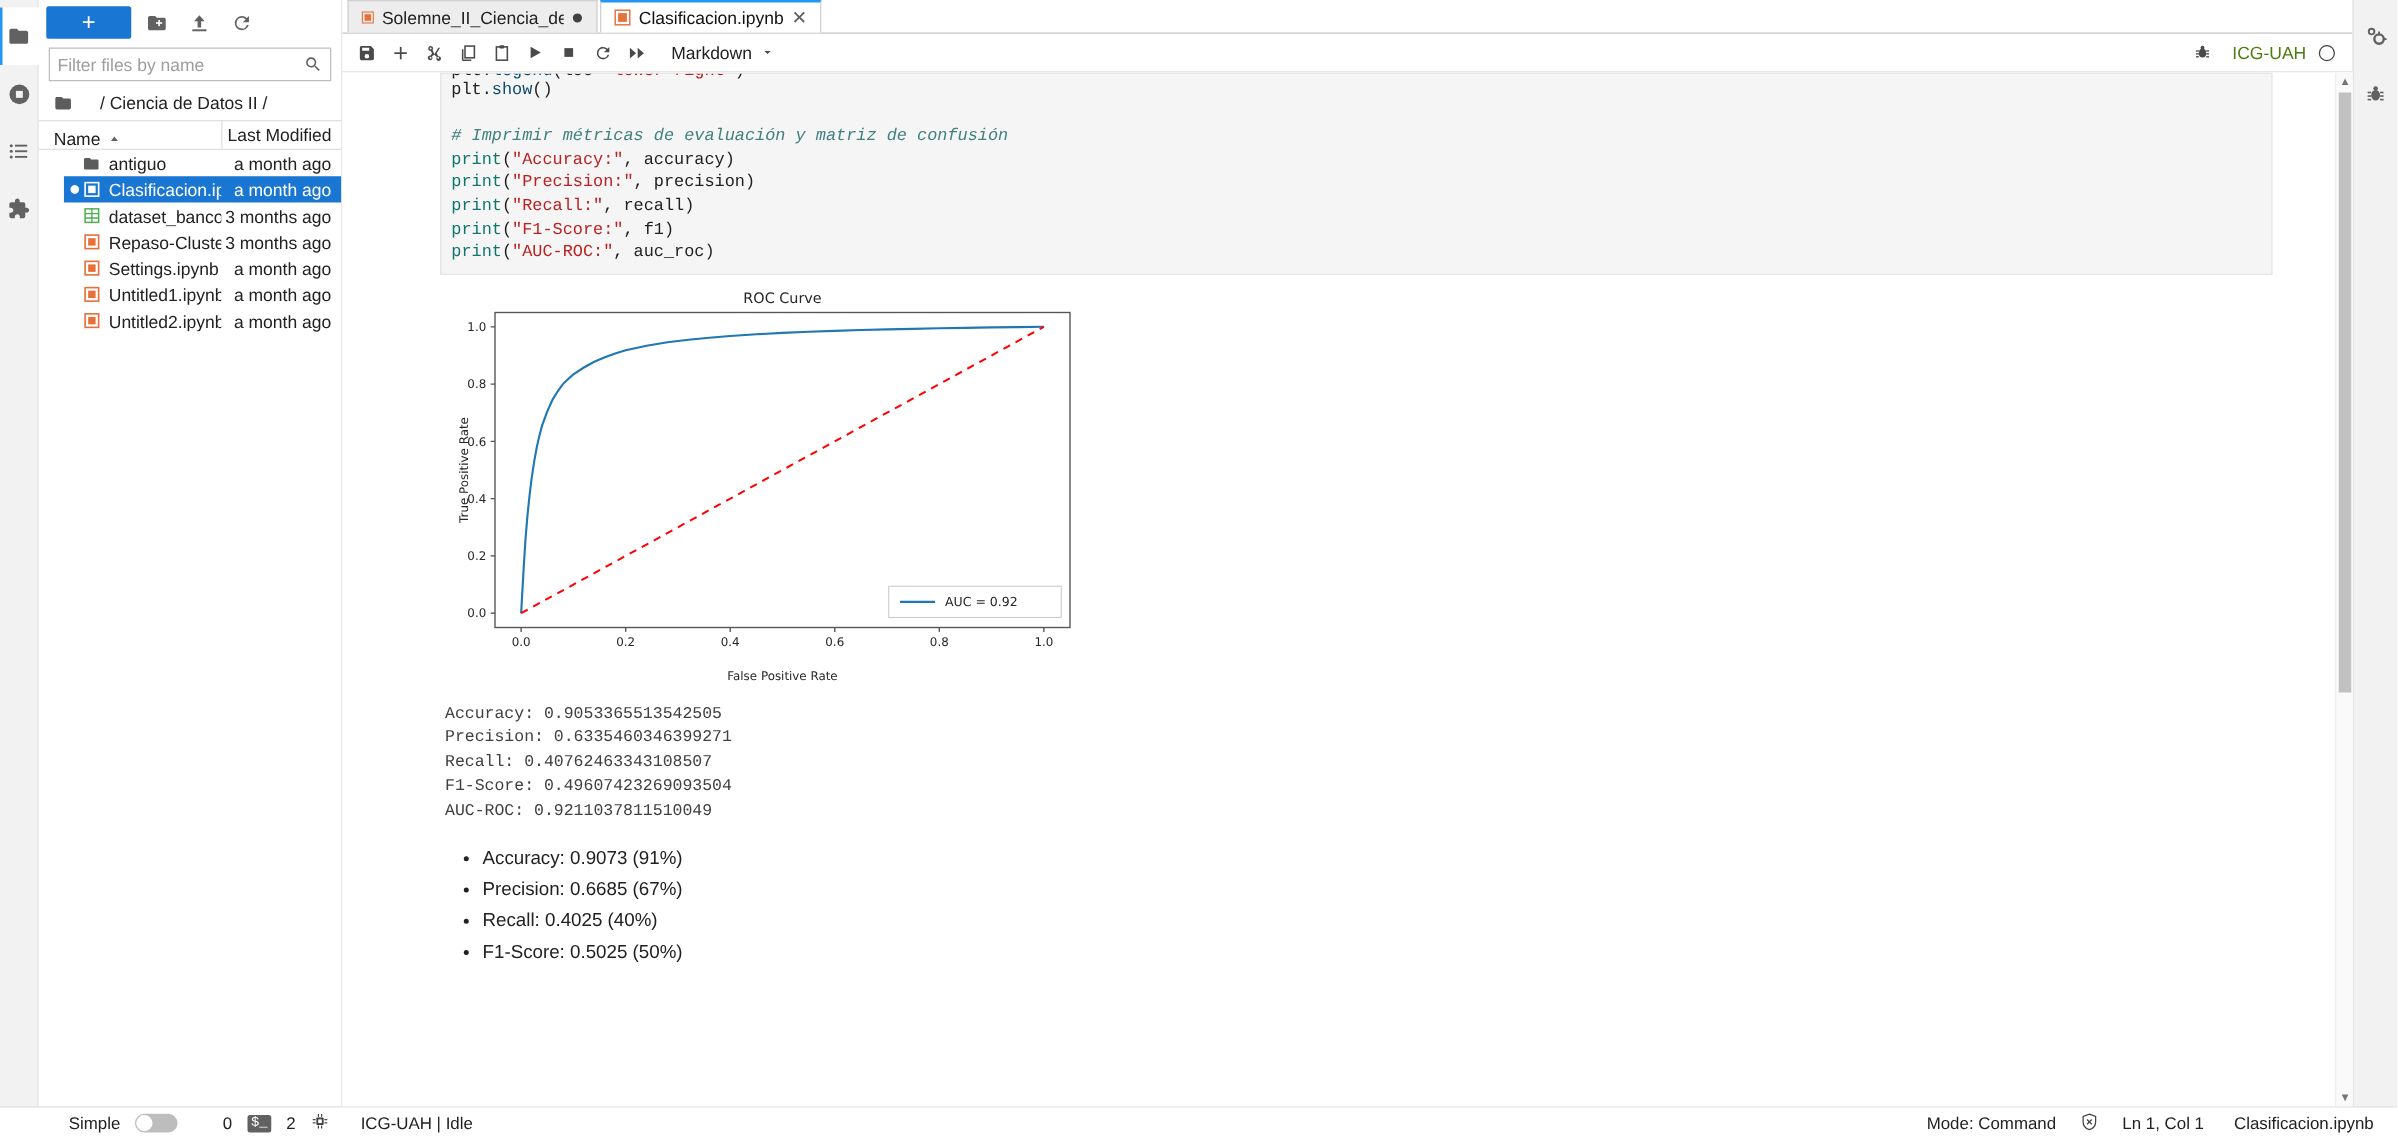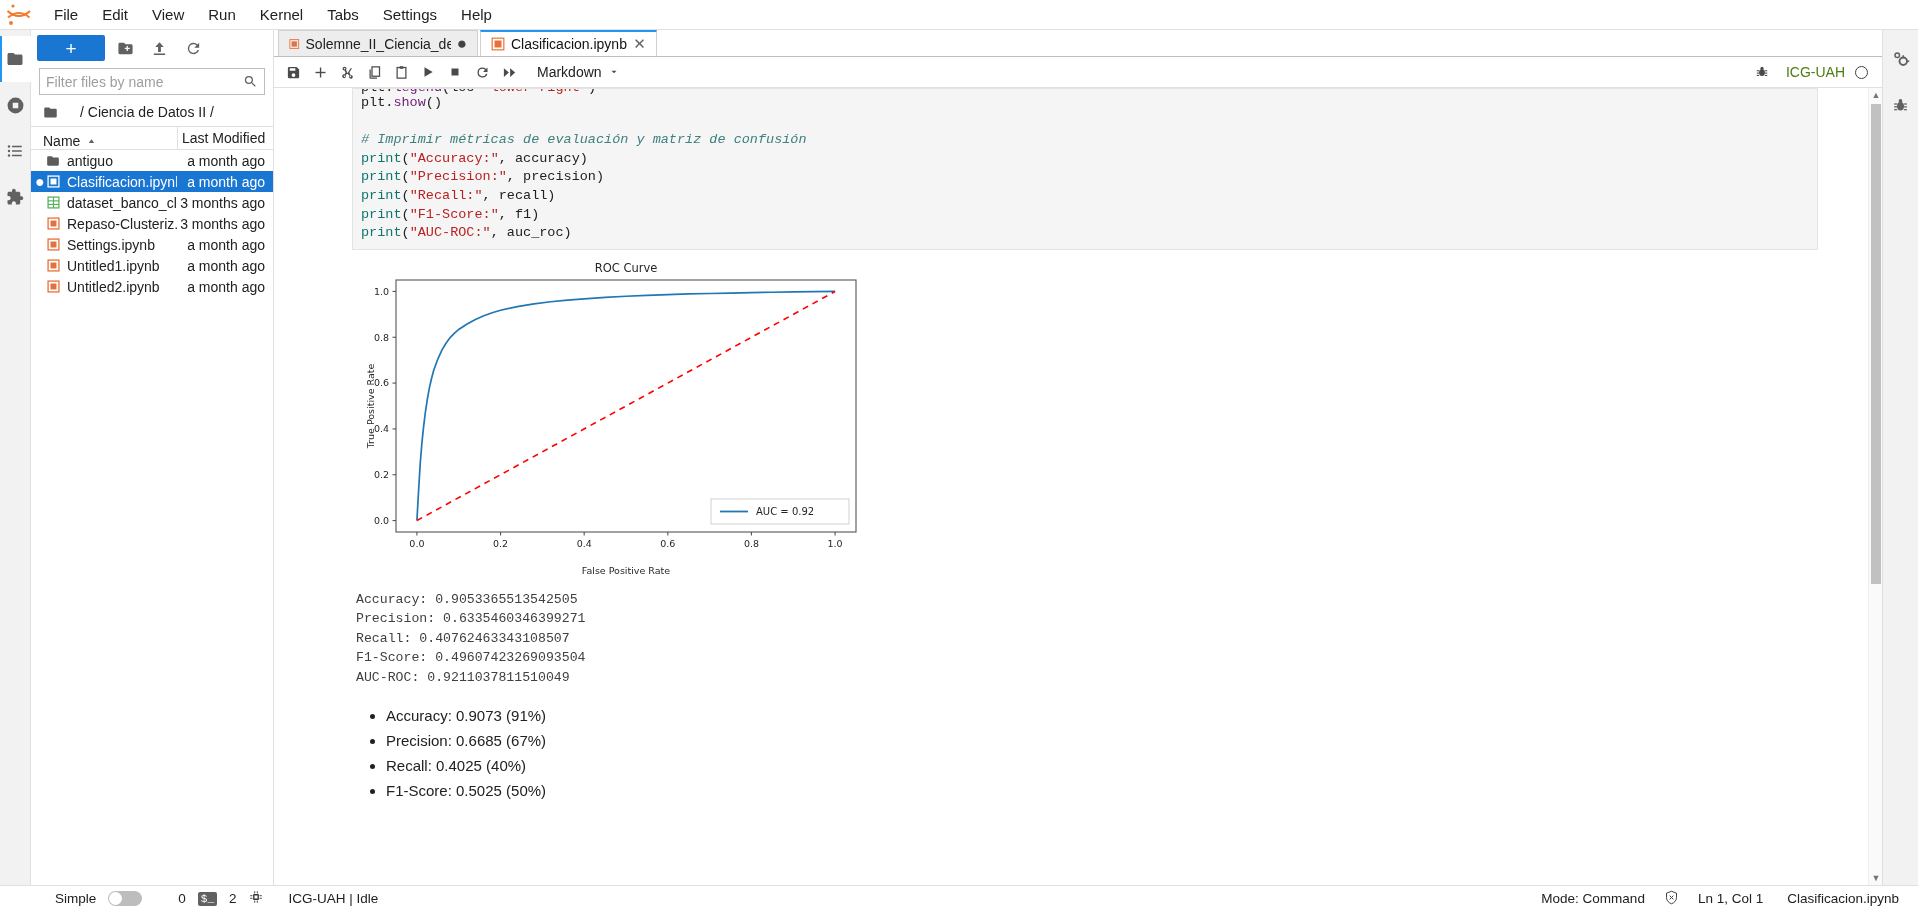--- a/index.html
+++ b/index.html
@@ -71,21 +71,21 @@
   .breadcrumb {
     display: flex; align-items: center; gap: 22px; padding: 3px 10px 6px 12px;
     font-size: 14px; color: #212121;
   }
   .fb-header {
     display: flex; border-top: 1px solid #e0e0e0; border-bottom: 1px solid #e0e0e0;
     font-size: 14px; color: #212121; height: 24px; align-items: flex-end; gap: 37px;
   }
   .fb-header .col-name { flex: 1; padding-left: 12px; display: flex; align-items: center; gap: 6px; }
   .fb-header .col-mod { width: 96px; padding-left: 4px; border-left: 1px solid #e0e0e0; height: 100%; display: flex; align-items: center;}
-  .fb-list { flex: 1; overflow: hidden; }
+  .fb-list { flex: 1; overflow: hidden; margin-left: 20px; }
   .fb-row {
     display: flex; align-items: center; height: 21px; font-size: 14px;
     color: #212121; cursor: pointer; padding-left: 12px;
   }
   .fb-row.selected { background: #1976d2; color: #fff; }
   .fb-row .dot { width: 7px; font-size: 16px; line-height: 0; margin-left: -8px; margin-right: 1px; }
   .fb-row .ficon { width: 20px; display: flex; align-items: center; justify-content: center; flex: 0 0 20px;}
   .fb-row .fname { flex: 1; white-space: nowrap; overflow: hidden; padding-left: 4px; }
   .fb-row .fmod { width: 96px; text-align: right; padding-right: 8px; white-space: nowrap; }
 
@@ -133,21 +133,21 @@
   .cell-input {
     flex: 1; background: #f5f5f5; border: 1px solid #e4e4e4;
     font-family: "Liberation Mono", monospace; font-size: 13.5px; line-height: 18.6px;
     padding: 4px 0 6px 8px; color: #212121; white-space: pre; overflow: hidden;
     margin-right: 50px;
   }
   .cell-input.clipped-top { padding-top: 0; }
   .tok-s { color: #ba2121; }
   .tok-c { color: #408080; font-style: italic; }
   .tok-b { color: #0f766e; }
-  .tok-f { color: #701a75; }
+  .tok-f { color: #0c4a6e; }
   .tok-n { color: #212121; }
 
   .out-area { padding-left: 78px; }
   .out-stream {
     font-family: "Liberation Mono", monospace; font-size: 13.2px; line-height: 19.5px;
     color: #404040; white-space: pre; padding-left: 4px;
   }
   .md-list { padding-left: 4px; margin-top: 16px; }
   .md-list li {
     list-style: disc; margin-left: 30px; font-size: 15px; color: #212121;
@@ -187,40 +187,20 @@
     background: #616161; color: #fff; font-family: "Liberation Mono", monospace;
     font-size: 11px; padding: 1px 3px; border-radius: 2px; line-height: 12px;
   }
   .sb-right { margin-left: auto; display: flex; align-items: center; gap: 14px; padding-right: 6px;}
 </style>
 </head>
 <body>
 
 <div id="app">
 
-  <div class="menubar">
-    <div class="jp-logo">
-      <svg width="30" height="26" viewBox="0 0 30 26">
-        <circle cx="9" cy="4" r="1.6" fill="#f37726"></circle>
-        <circle cx="7" cy="21" r="1.9" fill="#f37726"></circle>
-        <path d="M3.5 9 Q15 19 26 9" stroke="#f37726" stroke-width="2.1" fill="none"></path>
-        <path d="M4 15.5 Q15 6.5 25.5 15.5" stroke="#f37726" stroke-width="2.1" fill="none" opacity="0.95"></path>
-      </svg>
-    </div>
-    <div class="menu-items">
-      <div class="menu-item">File</div>
-      <div class="menu-item">Edit</div>
-      <div class="menu-item">View</div>
-      <div class="menu-item">Run</div>
-      <div class="menu-item">Kernel</div>
-      <div class="menu-item">Tabs</div>
-      <div class="menu-item">Settings</div>
-      <div class="menu-item">Help</div>
-    </div>
-  </div>
 
   <div class="bodyrow">
 
     <div class="activitybar">
       <div class="act-btn selected">
         <svg width="18" height="18" viewBox="0 0 24 24">
             <path d="M10 4H4c-1.1 0-2 .9-2 2v12c0 1.1.9 2 2 2h16c1.1 0 2-.9 2-2V8c0-1.1-.9-2-2-2h-8l-2-2z"></path>
           </svg>
       </div>
       <div class="act-btn">

